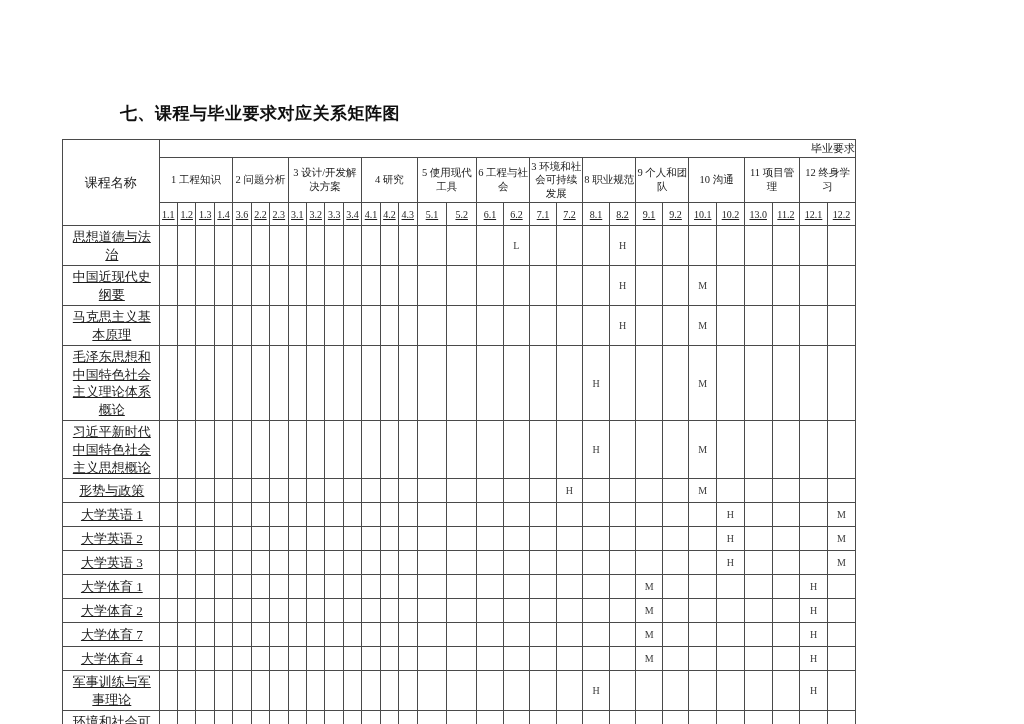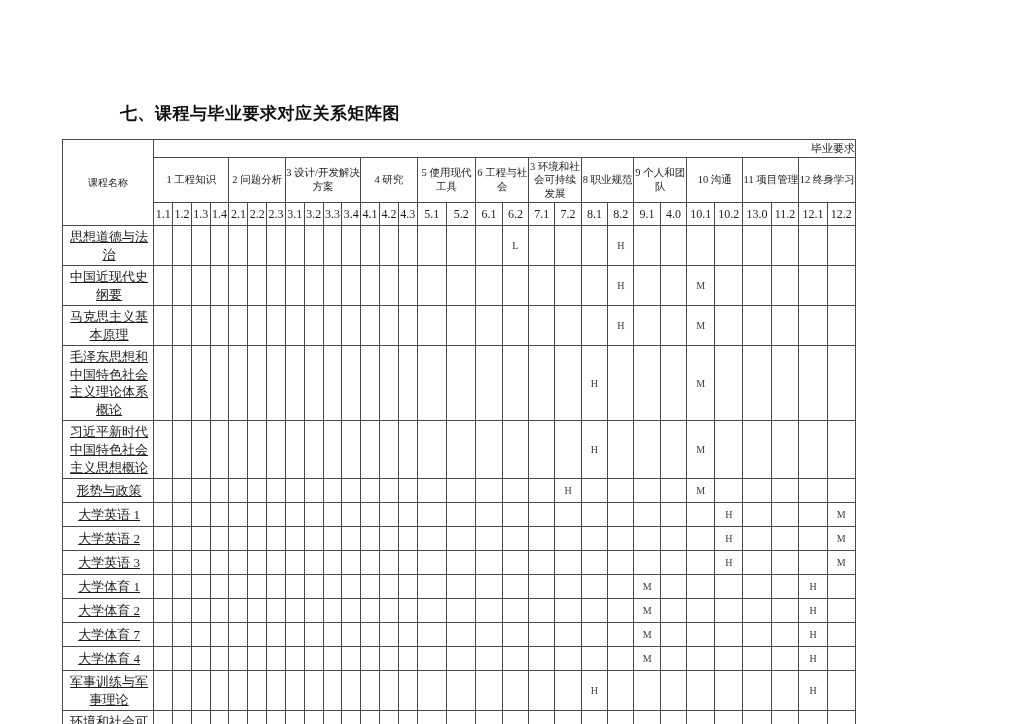--- a/index.html
+++ b/index.html
@@ -21,22 +21,22 @@
     border-collapse:collapse; table-layout:fixed;
   }
   .matrix th, .matrix td {
     border:1px solid #4a4a4a;
     font-weight:normal;
     overflow:hidden;
     vertical-align:middle;
   }
   th.grad  { height:18px; font-size:11px;   text-align:right; }
   th.cat   { height:45px; font-size:10.5px; text-align:center; line-height:1.3; padding:1px 0; }
-  th.ind   { height:23px; font-size:12px;   text-align:center; white-space:nowrap; }
-  th.corner{ font-size:10px; text-align:center; }
+  th.ind   { height:23px; font-size:10px;   text-align:center; white-space:nowrap;text-decoration:underline; }
+  th.corner{ font-size:13px; text-align:center; }
   td.course{ font-size:13px; padding:2px 2px 2px 4px; line-height:1.35; text-align:center;text-decoration:underline; }
   td.mark  { text-align:center; font-size:10px; color:#3d3d3d; }
   tbody tr { height:24px; }
 </style>
 </head>
 <body>
 
 <div class="page">
   <div class="title">七、课程与毕业要求对应关系矩阵图</div>
 
@@ -91,40 +91,40 @@
           <th class="cat" colspan="2">9 个人和团队</th>
           <th class="cat" colspan="2">10 沟通</th>
           <th class="cat" colspan="2">11 项目管理</th>
           <th class="cat" colspan="2">12 终身学习</th>
         </tr>
         <tr>
           <th class="ind">1.1</th>
           <th class="ind">1.2</th>
           <th class="ind">1.3</th>
           <th class="ind">1.4</th>
-          <th class="ind">2.1</th>
+          <th class="ind">3.6</th>
           <th class="ind">2.2</th>
           <th class="ind">2.3</th>
           <th class="ind">3.1</th>
           <th class="ind">3.2</th>
           <th class="ind">3.3</th>
           <th class="ind">3.4</th>
           <th class="ind">4.1</th>
           <th class="ind">4.2</th>
           <th class="ind">4.3</th>
           <th class="ind">5.1</th>
           <th class="ind">5.2</th>
           <th class="ind">6.1</th>
           <th class="ind">6.2</th>
           <th class="ind">7.1</th>
           <th class="ind">7.2</th>
           <th class="ind">8.1</th>
           <th class="ind">8.2</th>
           <th class="ind">9.1</th>
-          <th class="ind">4.0</th>
+          <th class="ind">9.2</th>
           <th class="ind">10.1</th>
           <th class="ind">10.2</th>
           <th class="ind">13.0</th>
           <th class="ind">11.2</th>
           <th class="ind">12.1</th>
           <th class="ind">12.2</th>
         </tr>
       </thead>
     <tbody>
         <tr>

